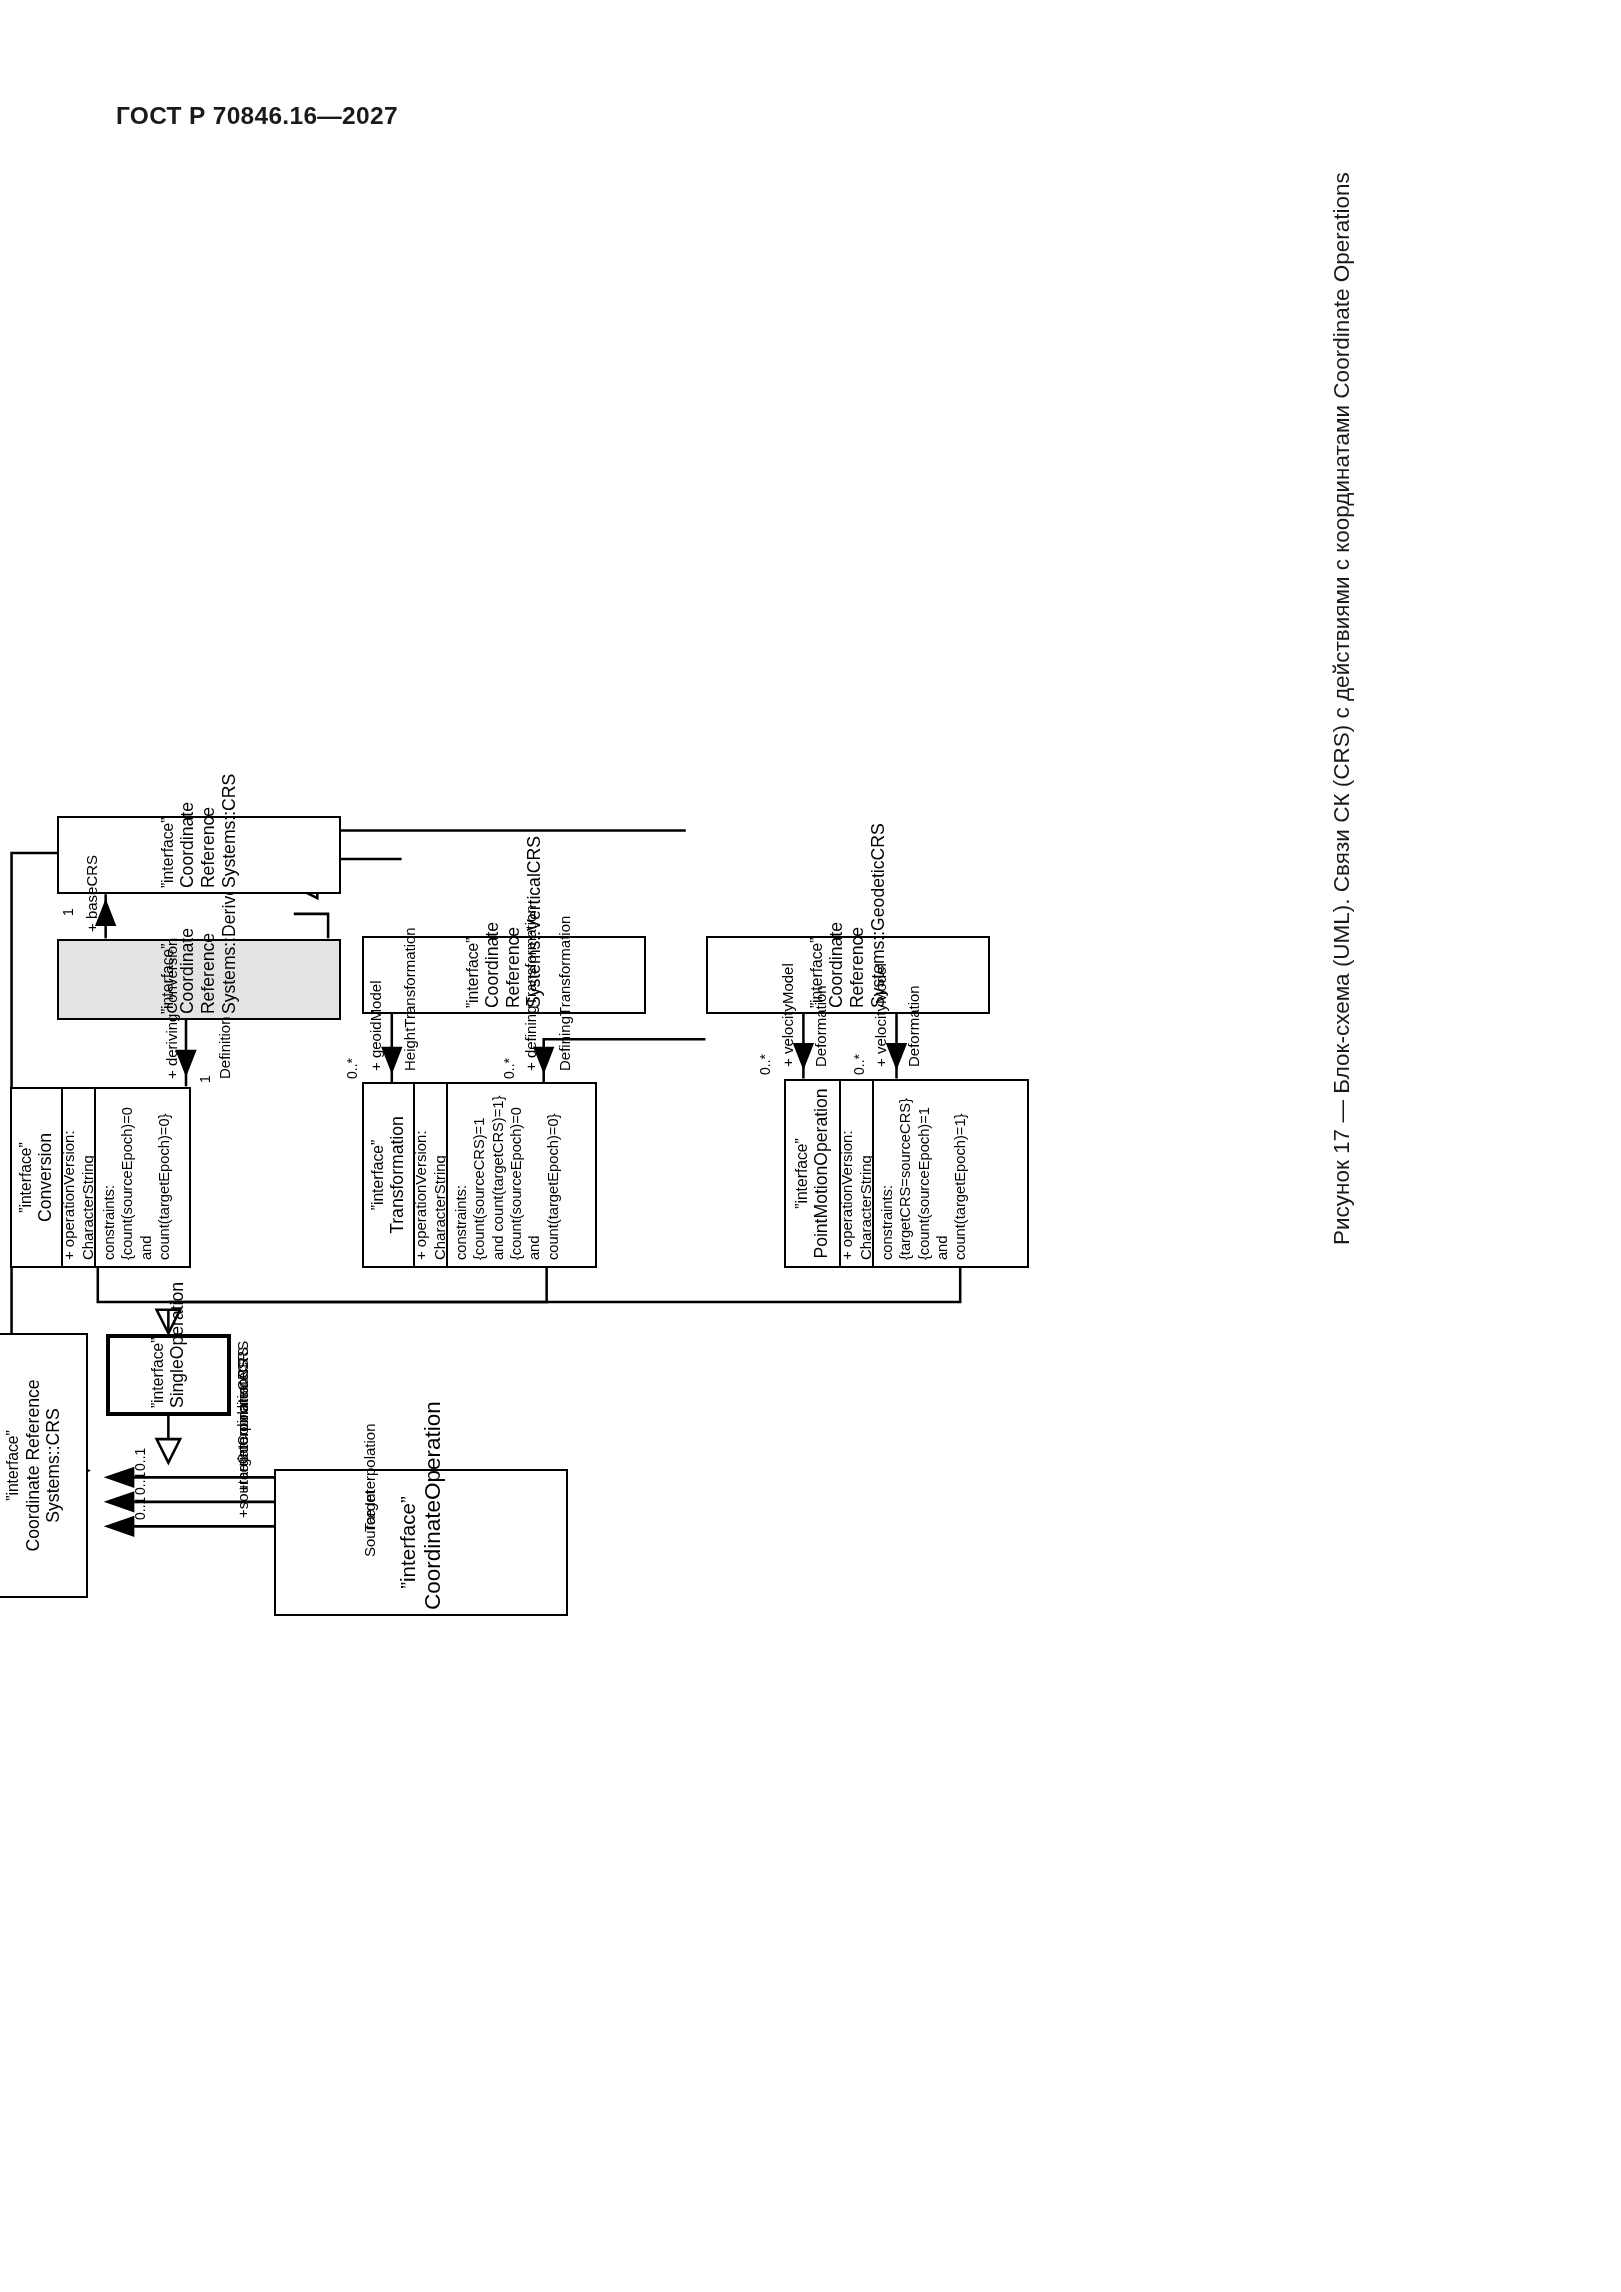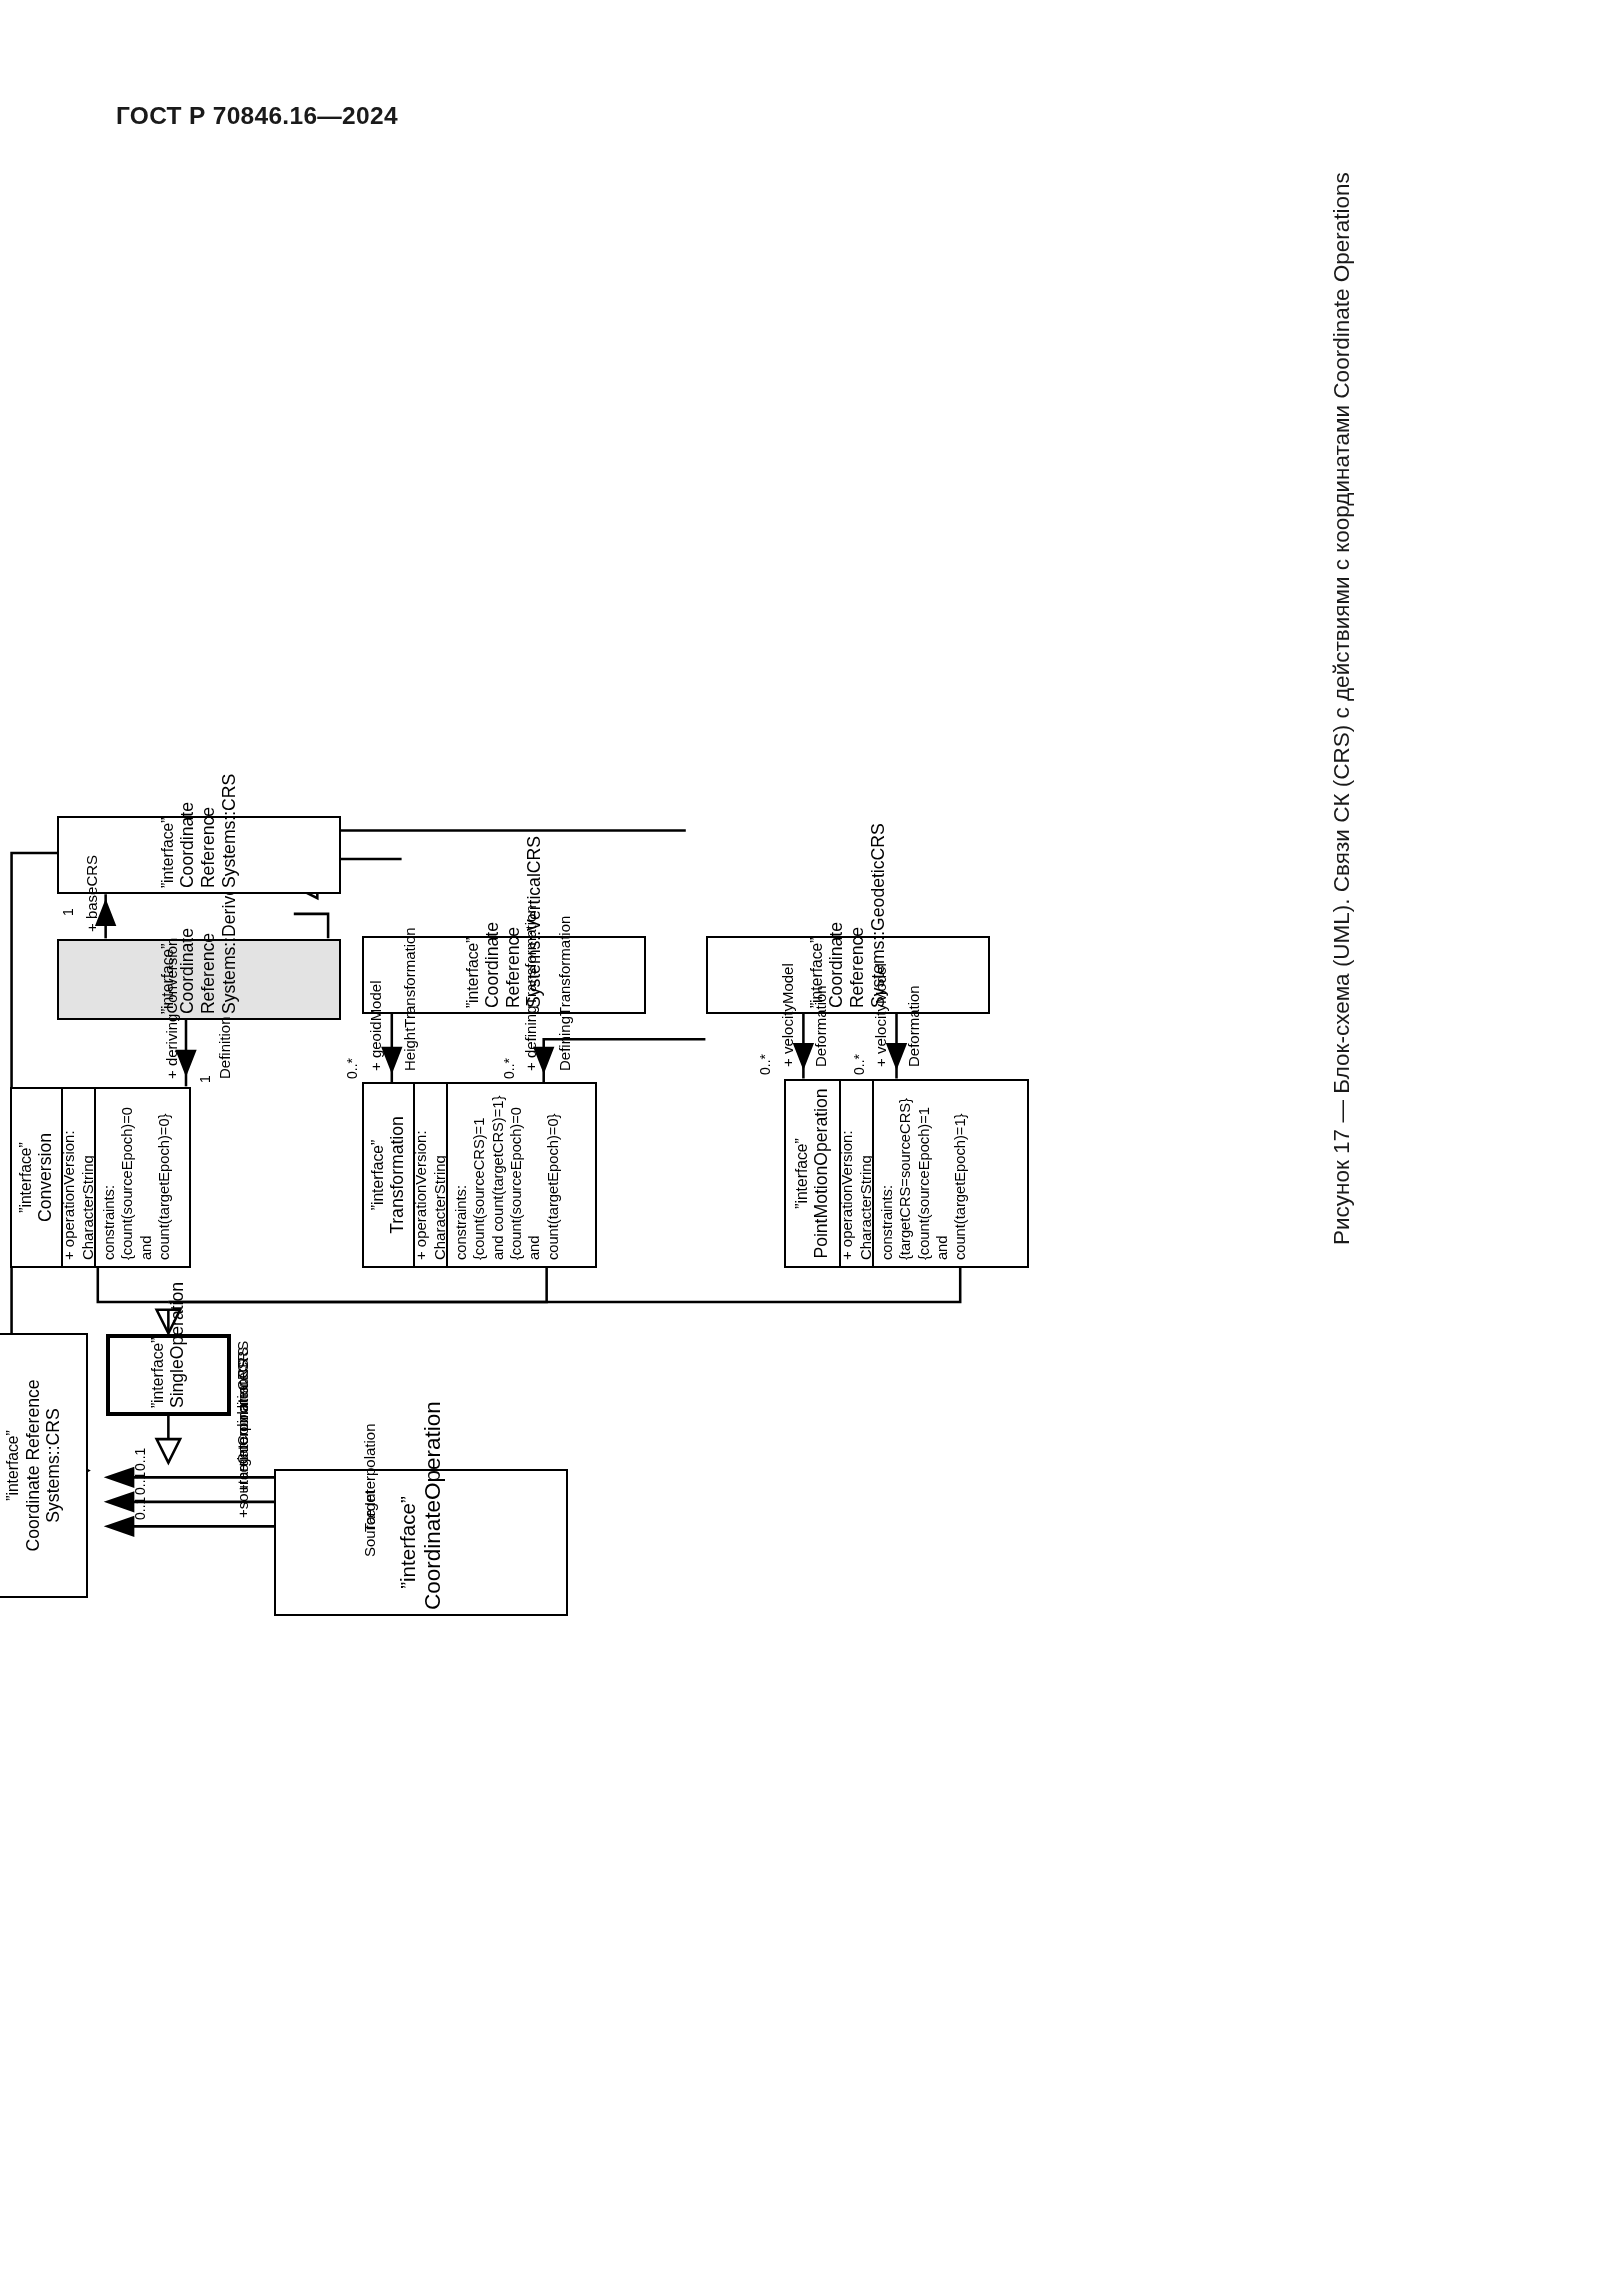--- a/index.html
+++ b/index.html
@@ -89,21 +89,21 @@
     transform-origin:0 0;
     transform:rotate(-90deg);
     font-size:22.5px;
     color:#1a1a1a;
     white-space:nowrap;
   }
 </style>
 </head>
 <body>
 
-<div class="page-header">ГОСТ Р 70846.16—2024</div>
+<div class="page-header">ГОСТ Р 70846.16—2027</div>
 <div class="page-number">74</div>
 
 <div id="figure-canvas">
   <div id="figure-inner">
 
     <svg class="wires" viewBox="0 0 1180 1300">
 
       <line x1="296" y1="232" x2="248" y2="232"></line>
       <polygon class="hollow" points="248,232 272,220 272,244"></polygon>
 

